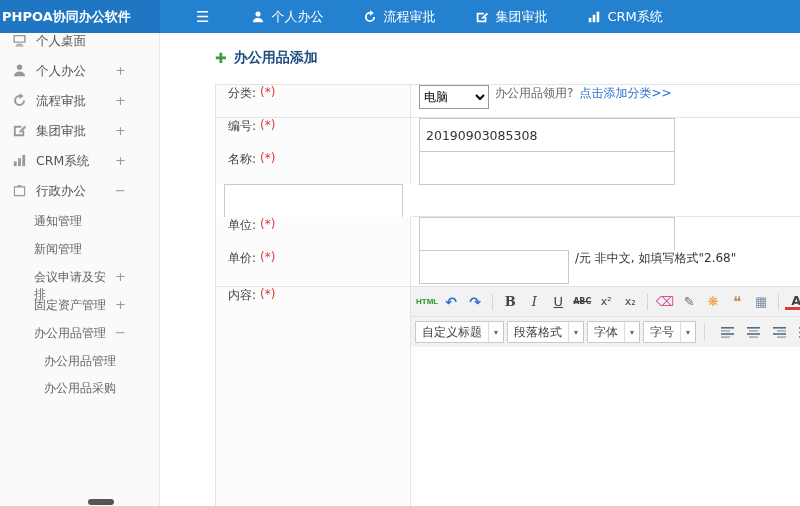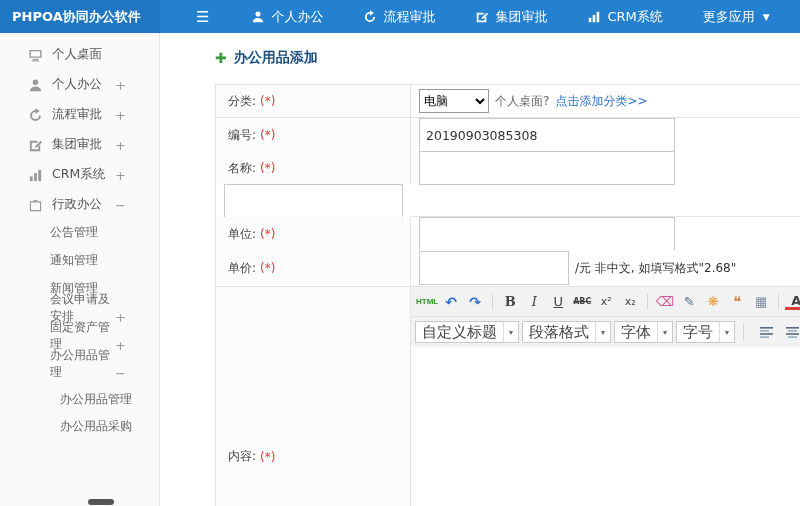--- a/index.html
+++ b/index.html
@@ -6,51 +6,51 @@
   html,body { width:800px; height:506px; overflow:hidden; }
   body {
     font-family:"DejaVu Sans","Liberation Sans",sans-serif;
     font-size:12px; color:#333; background:#fff; position:relative;
   }
 
   
   .header { position:absolute; top:0; left:0; width:800px; height:33px;
     background:#2381d0; display:flex; align-items:center; color:#fff; z-index:5; }
   .logo { width:160px; height:33px; background:#1f77c4; display:flex; align-items:center;
-    padding-left:12px; font-weight:bold; font-size:13px; letter-spacing:0; }
+    padding-left:2px; font-weight:bold; font-size:13px; letter-spacing:0; }
   .menu-toggle { margin-left:36px; font-size:15px; cursor:pointer; }
   .topnav { display:flex; align-items:center; margin-left:22px; }
   .nav-item { display:flex; align-items:center; gap:6px; padding:0 14px; margin:0 6px;
     height:33px; font-size:13px; cursor:pointer; white-space:nowrap; }
   .nav-item svg { width:14px; height:14px; fill:#fff; }
   .nav-caret { font-size:9px; margin-left:2px; }
 
   
   .sidebar { position:absolute; top:33px; left:0; width:160px; bottom:0;
     background:#fafafa; border-right:1px solid #e6e6e6; overflow:hidden; }
-  .side-item { position:relative; display:flex; align-items:flex-end; padding-left:12px;
-    color:#555; cursor:pointer;margin-left:16px; }
+  .side-item { position:relative; display:flex; align-items:flex-start; padding-left:12px;
+    color:#555; cursor:pointer; }
   .side-item.lvl1 { height:30px; font-size:12.5px; }
   .side-item.lvl2 { height:28px; padding-left:34px; color:#666; }
   .side-item.lvl3 { height:27px; padding-left:44px; color:#666; }
   .sicon { width:15px; height:15px; margin-right:9px; display:inline-flex; }
   .sicon svg { width:15px; height:15px; fill:#999; }
   .stoggle { margin-left:auto; margin-right:34px; color:#999; font-size:13px; width:10px; text-align:center; }
 
   
   .main { position:absolute; top:33px; left:160px; width:640px; bottom:0;
     background:#fff; padding:16px 0 0 55px; overflow:visible; }
   .page-title { display:flex; align-items:center; gap:7px; }
   .plus-ico { color:#3a9c3a; font-size:14px; font-weight:bold; }
   .title-txt { color:#1b4e7e; font-weight:bold; font-size:14px; }
 
   
   .form-table { margin-top:17px; width:740px; border:1px solid #e3e3e3; border-bottom:none; }
   .frow { display:grid; grid-template-columns:195px 1fr; border-bottom:1px solid #e3e3e3; }
-  .fcell { display:flex; align-items:center; }
+  .fcell { display:flex; }
   .fcell.label { background:#fcfcfc; border-right:1px solid #e3e3e3; padding:0 12px; color:#444; gap:4px; }
   .fcell.value { padding:0 8px; gap:6px; background:#fff; }
   .req { color:#e03b3b; }
   .r-std { height:33px; }
   .r-price { height:37px; }
   .r-content { height:340px; }
   .r-content .fcell.value { padding:0; align-items:stretch; }
 
   input.txt { height:25px; border:1px solid #c9c9c9; width:256px; padding:16px 6px;
     font-size:12.5px; font-family:inherit; color:#333; background:#fff; }
@@ -76,21 +76,21 @@
   .t-strike { font-size:8px; text-decoration:line-through; font-weight:bold; }
   .t-sup,.t-sub { font-size:11px; }
   .t-erase { color:#d6569c; font-size:13px; }
   .t-brush { color:#567086; }
   .t-spark { color:#f09a3c; }
   .t-quote { color:#c9853f; font-size:15px; }
   .t-page  { color:#7d8fa5; }
   .t-fcolor { font-weight:bold; border-bottom:3px solid #e03b3b; height:16px; line-height:13px; border-radius:0; }
   .ke-select { display:inline-flex; align-items:center; height:22px; background:#fff;
     border:1px solid #c9c9c9; cursor:pointer; }
-  .ke-select .txt { padding:0 6px; font-size:15px; color:#444; white-space:nowrap;text-align:center; }
+  .ke-select .txt { padding:0 6px; font-size:12px; color:#444; white-space:nowrap;text-align:center; }
   .ke-select .car { width:15px; align-self:stretch; display:flex; align-items:center; justify-content:center;
     border-left:1px solid #dcdcdc; font-size:8px; color:#666; }
   .aligns { display:inline-flex; margin-left:3px; gap:4px; }
   .aicon { width:22px; height:22px; display:inline-flex; align-items:center; justify-content:center; cursor:pointer; }
   .edit-area { flex:1; background:#fff; }
 
   .hscroll-thumb { position:absolute; bottom:1px; left:88px; width:26px; height:6px;
     background:#555; border-radius:3px; z-index:9; }
 </style>
 </head>
@@ -121,24 +121,20 @@
       <span>集团审批</span>
     </div>
     <div class="nav-item">
       <svg viewBox="0 0 16 16">
           <rect x="2" y="9" width="3" height="5"></rect>
           <rect x="6.5" y="5.5" width="3" height="8.5"></rect>
           <rect x="11" y="2" width="3" height="12"></rect>
         </svg>
       <span>CRM系统</span>
     </div>
-    <div class="nav-item">
-      <span>更多应用</span>
-      <span class="nav-caret">▼</span>
-    </div>
   </div>
 </div>
 
 <div class="sidebar">
   <div class="side-item lvl1">
     <span class="sicon">
         <svg viewBox="0 0 16 16">
           <path d="M1.5 2h13v8.5h-13zM3 3.5v5.5h10V3.5z"></path>
           <rect x="5" y="11.5" width="6" height="1.2"></rect>
           <rect x="4" y="13.2" width="8" height="1.2"></rect>
@@ -190,24 +186,20 @@
   <div class="side-item lvl1">
     <span class="sicon">
         <svg viewBox="0 0 16 16">
           <path d="M6 3.5V2h4v1.5h4V14H2V3.5zM7.2 3.5h1.6V3H7.2zM3.2 4.7v8.1h9.6V4.7z"></path>
         </svg>
       </span>
     <span class="slabel">行政办公</span>
     <span class="stoggle">−</span>
   </div>
 
-  <div class="side-item lvl2">
-    <span class="slabel">公告管理</span>
-    <span class="stoggle"></span>
-  </div>
   <div class="side-item lvl2">
     <span class="slabel">通知管理</span>
     <span class="stoggle"></span>
   </div>
   <div class="side-item lvl2">
     <span class="slabel">新闻管理</span>
     <span class="stoggle"></span>
   </div>
   <div class="side-item lvl2">
     <span class="slabel">会议申请及安排</span>
@@ -240,21 +232,21 @@
 
     <div class="frow r-std">
       <div class="fcell label">
         <span>分类:</span>
         <span class="req">(*)</span>
       </div>
       <div class="fcell value">
         <select class="cat">
           <option>电脑</option>
         </select>
-        <span class="hint">个人桌面?</span>
+        <span class="hint">办公用品领用?</span>
         <a class="link">点击添加分类&gt;&gt;</a>
       </div>
     </div>
 
     <div class="frow r-std">
       <div class="fcell label">
         <span>编号:</span>
         <span class="req">(*)</span>
       </div>
       <div class="fcell value">

